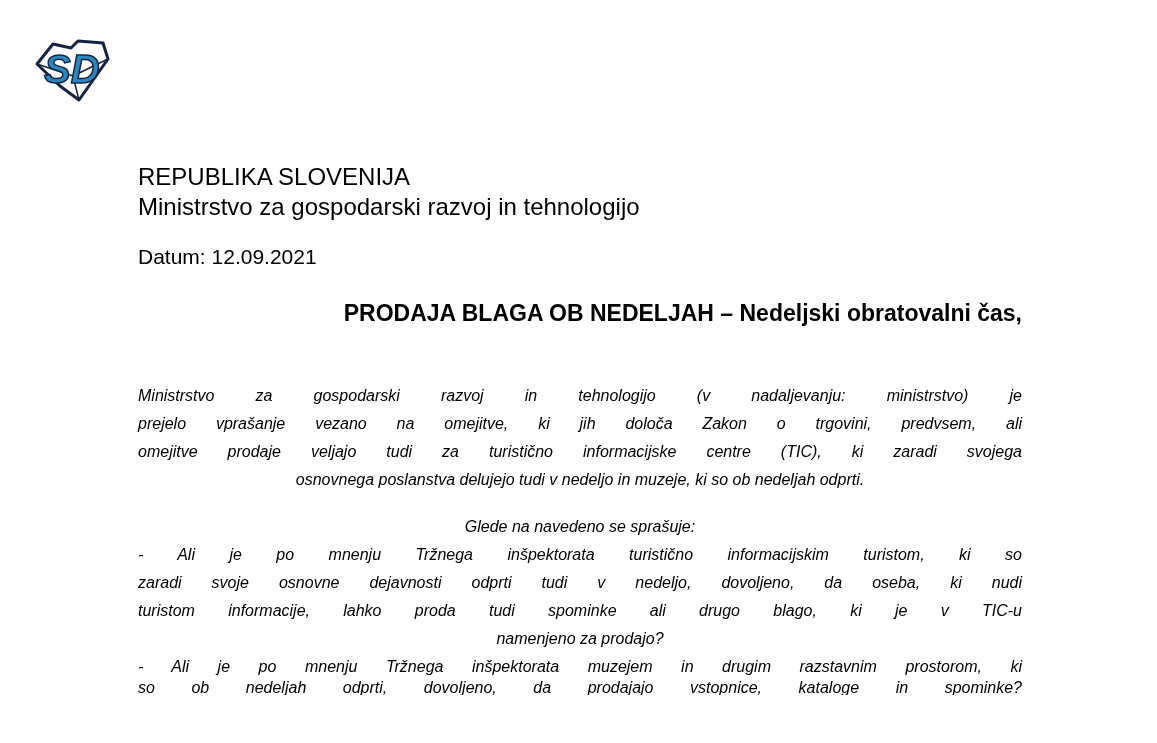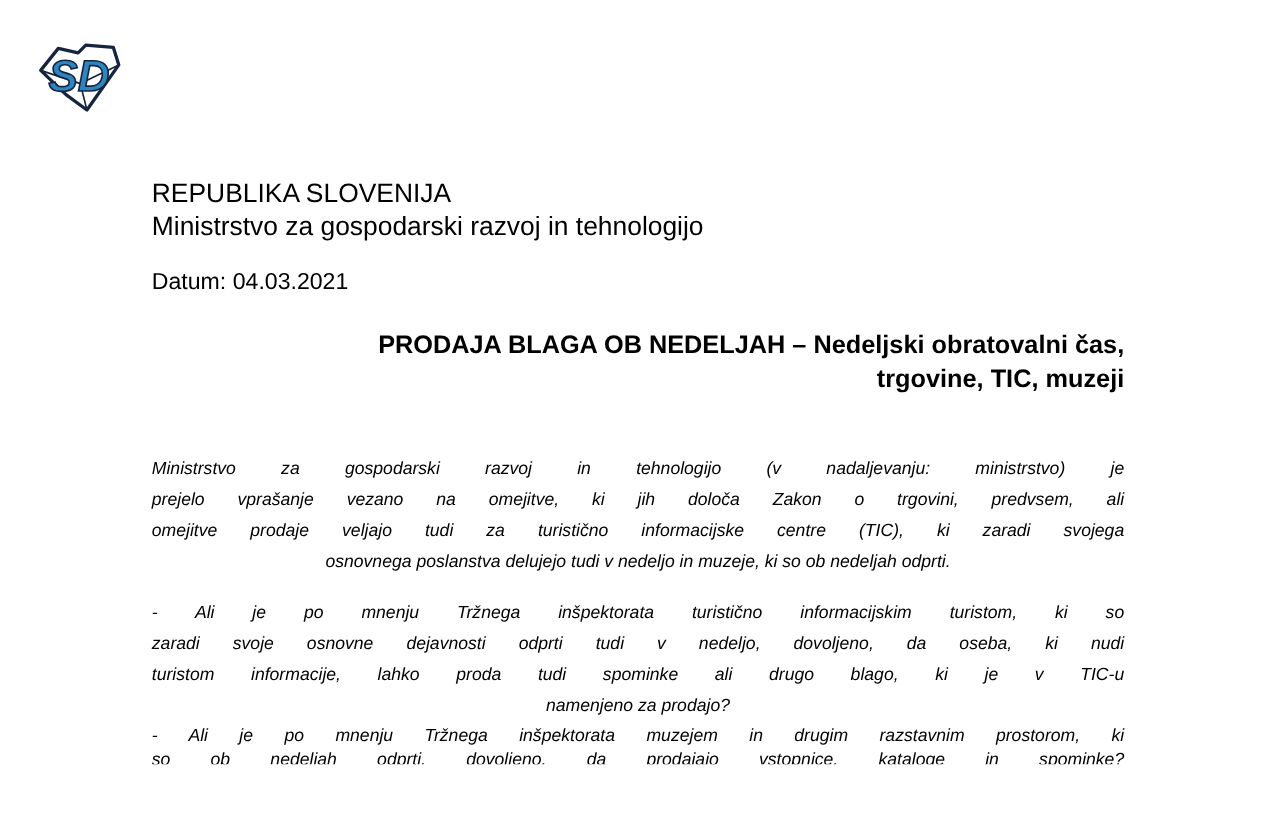--- a/index.html
+++ b/index.html
@@ -72,36 +72,36 @@
   </div>
 
   <div class="content">
 
     <div class="letterhead">
       <div>REPUBLIKA SLOVENIJA</div>
       <div>Ministrstvo za gospodarski razvoj in tehnologijo</div>
     </div>
 
     <div class="meta">
-      <div><span>Datum:</span> <span>04.03.2021</span></div>
+      <div><span>Datum:</span> <span>12.09.2021</span></div>
     </div>
 
     <h1 class="title">
       <div>PRODAJA BLAGA OB NEDELJAH – Nedeljski obratovalni čas,</div>
-      <div>trgovine, TIC, muzeji</div>
     </h1>
 
     <div class="para p1">
       <div class="jl">Ministrstvo za gospodarski razvoj in tehnologijo (v nadaljevanju: ministrstvo) je</div>
       <div class="jl">prejelo vprašanje vezano na omejitve, ki jih določa Zakon o trgovini, predvsem, ali</div>
       <div class="jl">omejitve prodaje veljajo tudi za turistično informacijske centre (TIC), ki zaradi svojega</div>
       <div class="ll">osnovnega poslanstva delujejo tudi v nedeljo in muzeje, ki so ob nedeljah odprti.</div>
     </div>
 
     <div class="para p2">
+      <div class="ll">Glede na navedeno se sprašuje:</div>
       <div class="jl">- Ali je po mnenju Tržnega inšpektorata turistično informacijskim turistom, ki so</div>
       <div class="jl">zaradi svoje osnovne dejavnosti odprti tudi v nedeljo, dovoljeno, da oseba, ki nudi</div>
       <div class="jl">turistom informacije, lahko proda tudi spominke ali drugo blago, ki je v TIC-u</div>
       <div class="ll">namenjeno za prodajo?</div>
       <div class="jl">- Ali je po mnenju Tržnega inšpektorata muzejem in drugim razstavnim prostorom, ki</div>
       <div class="jl clipline">so ob nedeljah odprti, dovoljeno, da prodajajo vstopnice, kataloge in spominke?</div>
     </div>
 
   </div>
 </div>

